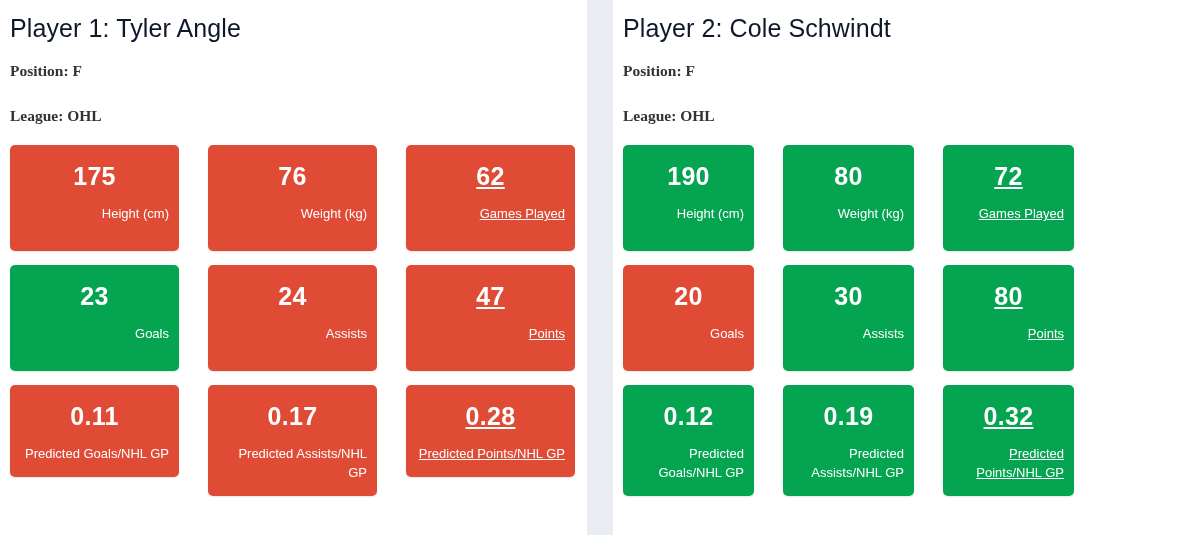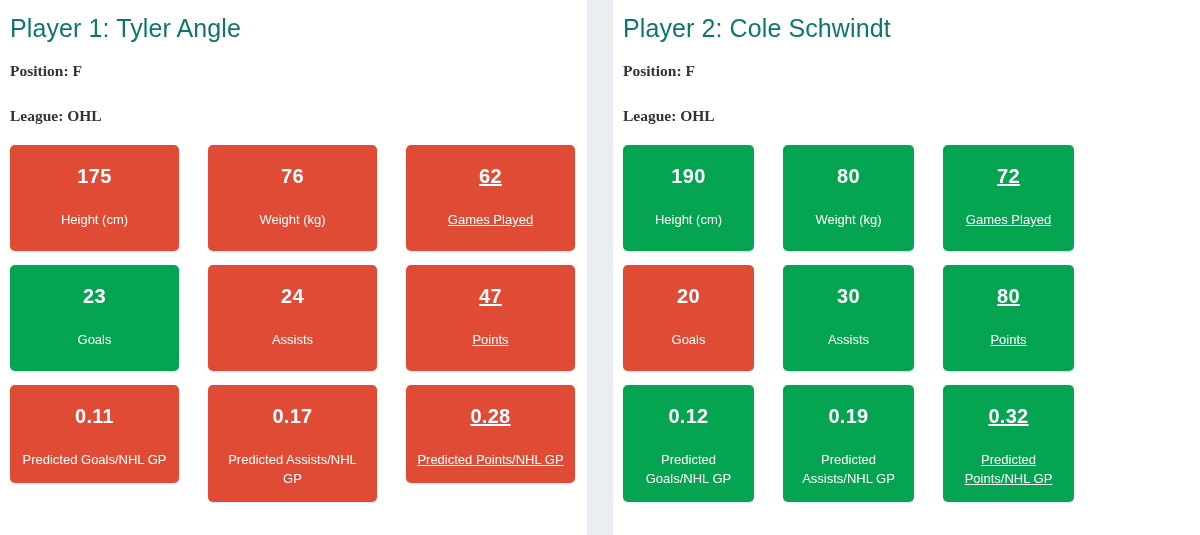--- a/index.html
+++ b/index.html
@@ -37,21 +37,21 @@
     flex: 0 0 26px;
   }
   .panel-inner {
     padding-left: 10px;
     padding-right: 9px;
     padding-top: 0;
   }
   .player-title {
     font-size: 25px;
     font-weight: 400;
-    color: #0f766e;
+    color: #0f172a;
     letter-spacing: 0.1px;
     margin: 0;
     padding-top: 13px;
     line-height: 30px;
     white-space: nowrap;
   }
   .meta-line {
     font-size: 15.5px;
     font-weight: bold;
     color: #333333;
@@ -85,31 +85,32 @@
     box-shadow: 0 1px 2px rgba(0,0,0,0.10);
   }
   .card:last-child {
     margin-right: 0;
     text-decoration: underline;
   }
   .card-std {
     min-height: 106px;
   }
   .card-value {
-    font-size: 20px;
+    font-size: 25px;
     font-weight: bold;
     line-height: 33px;
     letter-spacing: 0.3px;
   }
   .card-label {
     font-size: 13px;
     font-weight: 400;
     line-height: 19px;
-    margin-top: 17px;
+    margin-top: 11px;
     padding: 0 2px;
+    text-align: right;
   }
   .card-red {
     background: #e04b36;
   }
   .card-green {
     background: #05a450;
   }
 </style>
 </head>
 <body>

